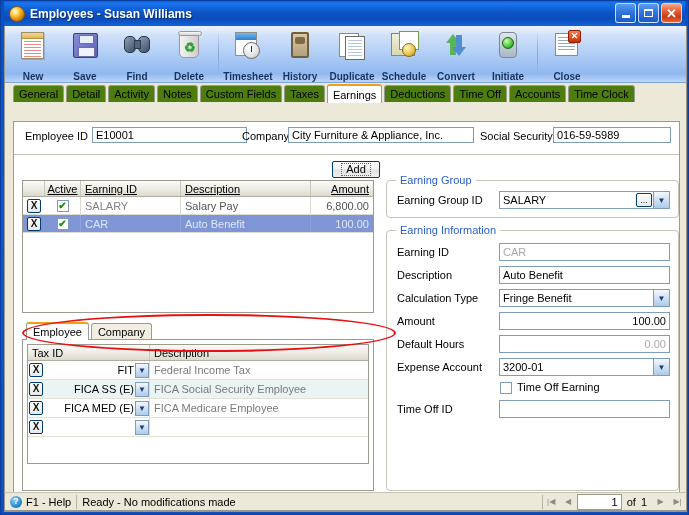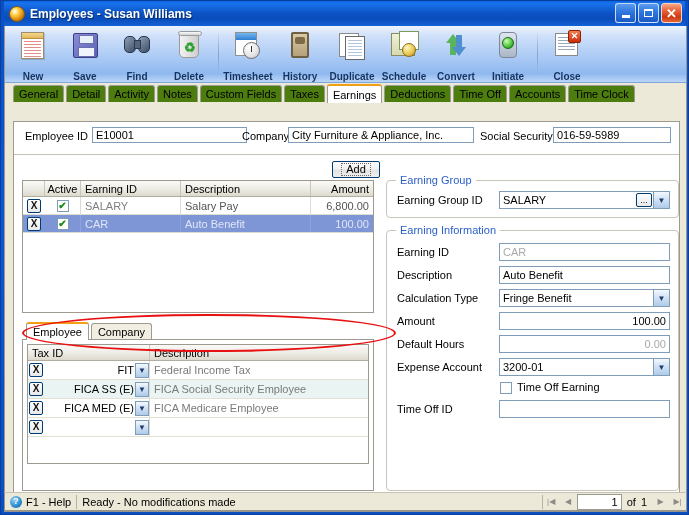--- a/index.html
+++ b/index.html
@@ -153,21 +153,21 @@
     position: absolute; left: 8px; top: 58px;
     width: 352px; height: 133px;
     border: 1px solid #9d9a8f; background: #ffffff;
   }
   .gheadrow {
     display: flex; height: 16px;
     background: linear-gradient(to bottom,#fbfaf7 0%,#ecebe4 55%,#ddd9cc 100%);
     border-bottom: 1px solid #b0ada1;
     font-size: 11px; color: #000;
   }
-  .gh { display: flex; align-items: center; padding: 0 4px; border-right: 1px solid #c9c6ba; overflow: hidden; white-space: nowrap; }
+  .gh { display: flex; align-items: center; padding: 0 4px; border-right: 1px solid #c9c6ba; overflow: hidden; white-space: nowrap; text-decoration: underline; }
   .gh.c0 { width: 22px; border-right-color: #c9c6ba; }
   .gh.c1 { width: 36px; justify-content: center; }
   .gh.c2 { width: 100px; }
   .gh.c3 { width: 130px; }
   .gh.c4 { width: 62px; justify-content: flex-end; border-right: none; }
   .growrow {
     display: flex; height: 18px; font-size: 11px;
     border-bottom: 1px solid #dedbd0; align-items: center;
   }
   .growrow.sel { background: #7f96d6; color: #d8dff4; }

